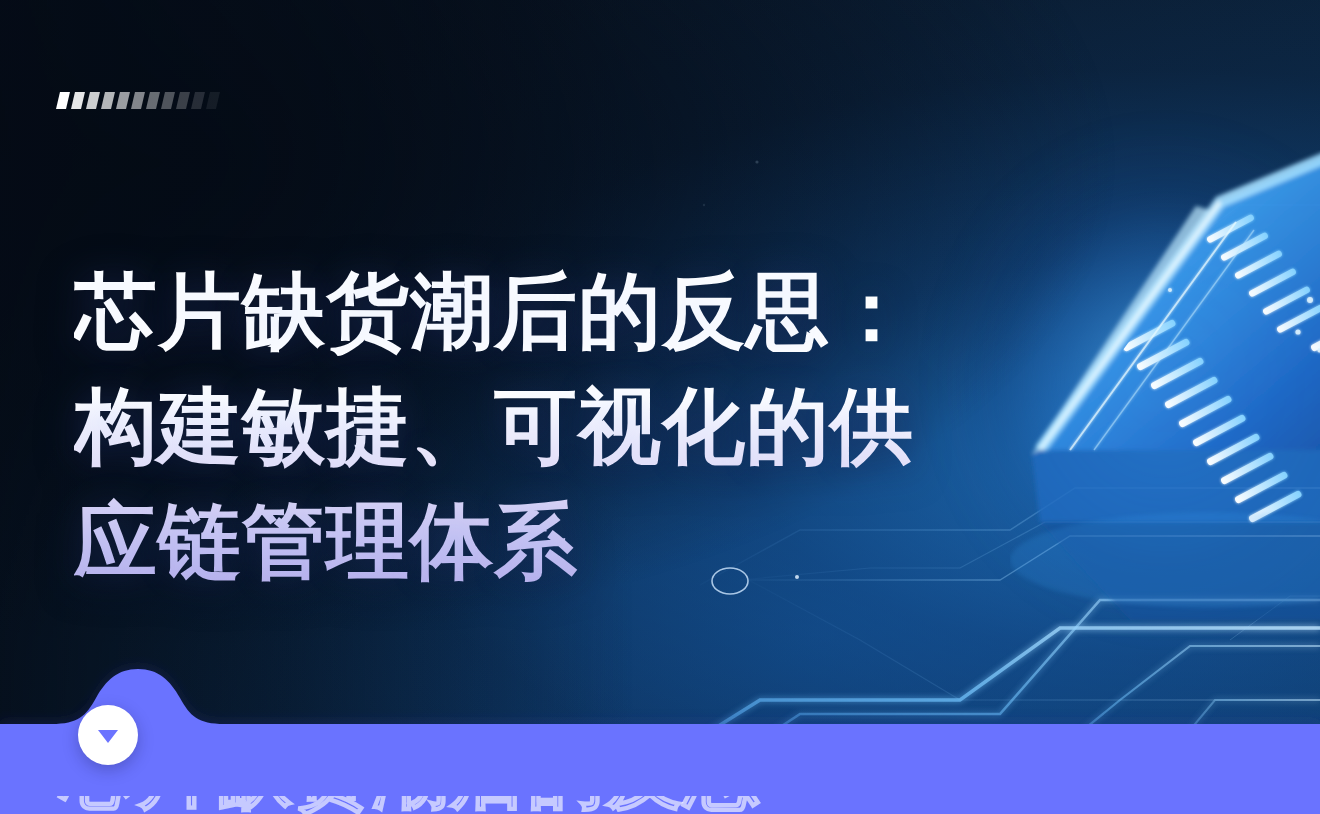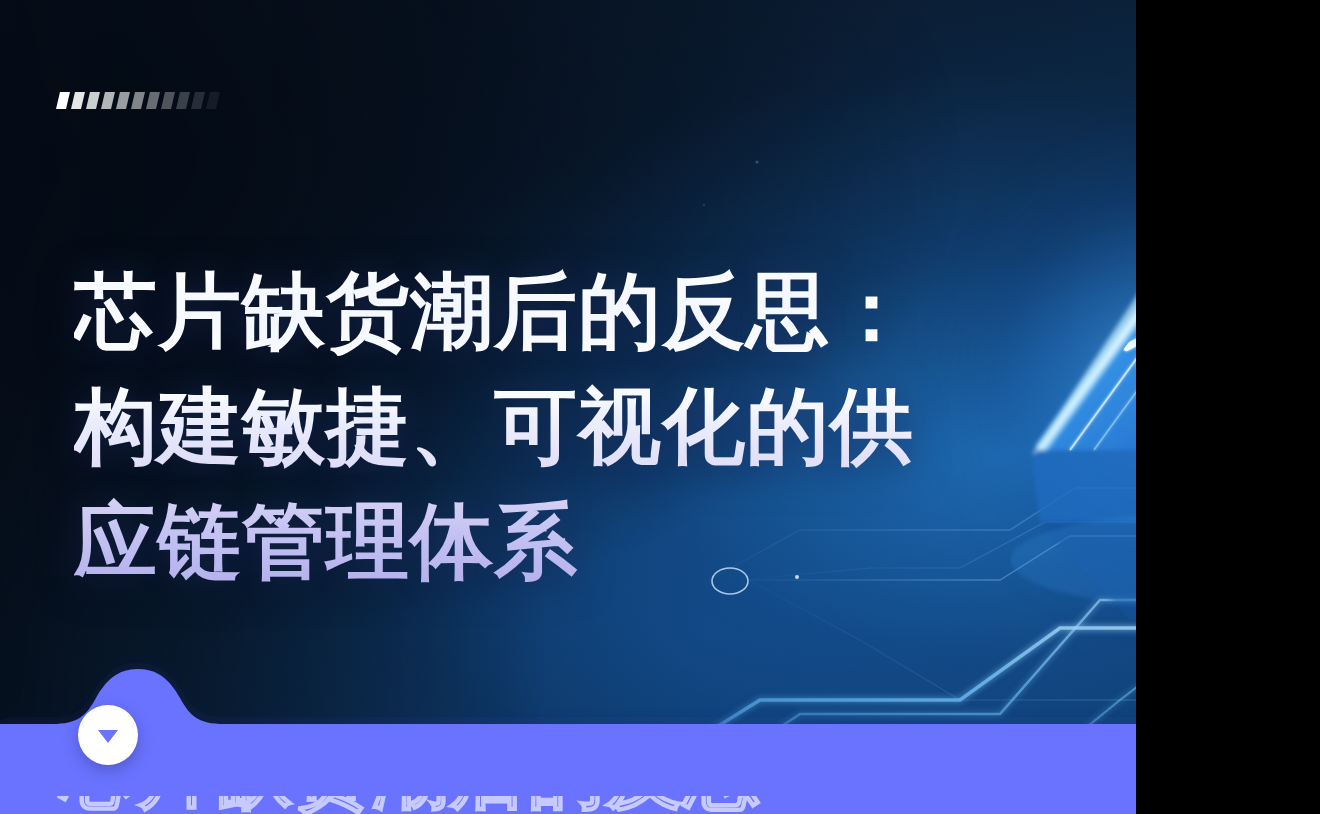--- a/index.html
+++ b/index.html
@@ -2,21 +2,21 @@
 <html><head>
 <meta charset="utf-8">
 <style>
   html, body {
     margin: 0;
     padding: 0;
     background: #000;
   }
   #stage {
     position: relative;
-    width: 1136px;
+    width: 1320px;
     height: 814px;
     overflow: hidden;
     font-family: "Liberation Sans", "DejaVu Sans", sans-serif;
     background: #0a1626;
   }
 
   
   .bg-base {
     position: absolute;
     inset: 0;

